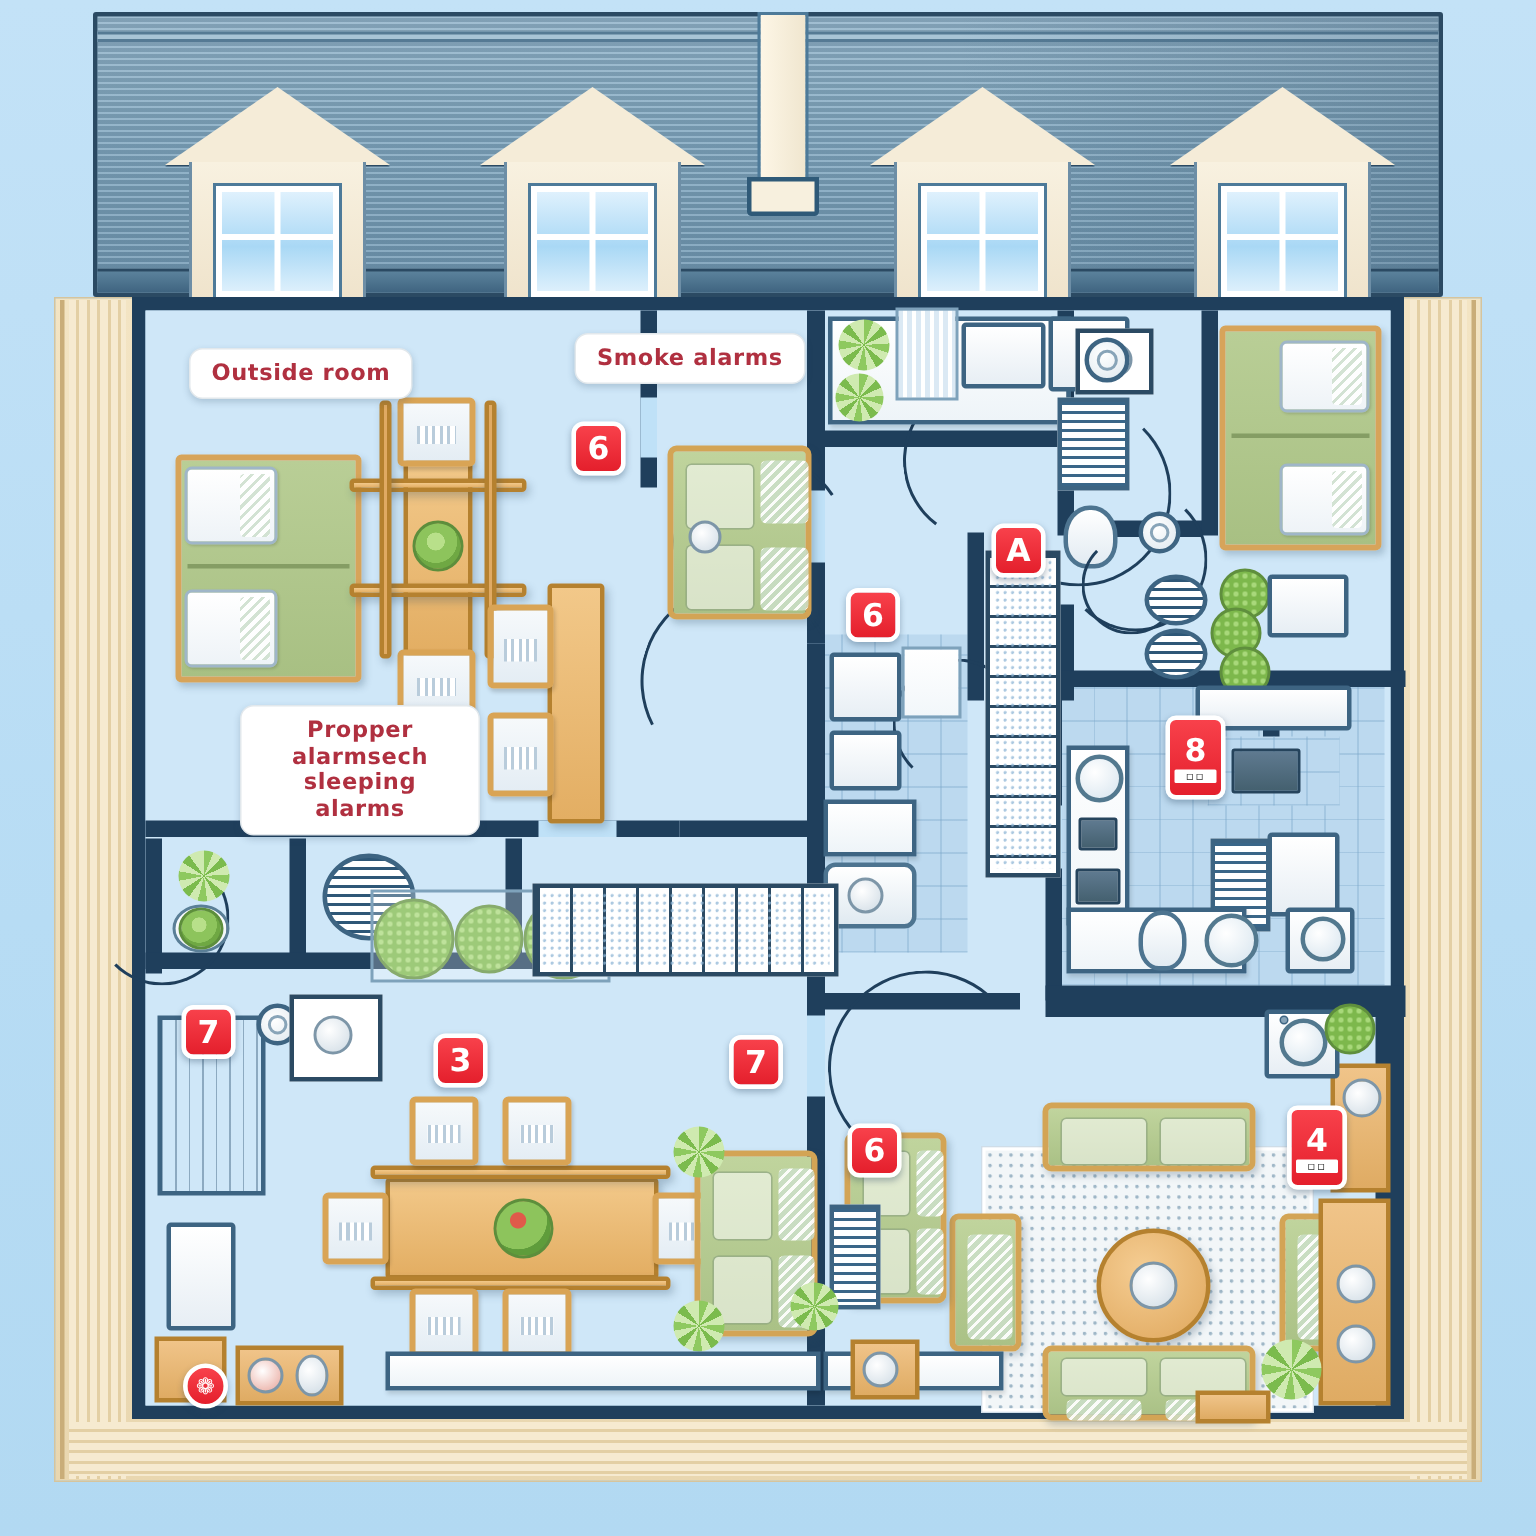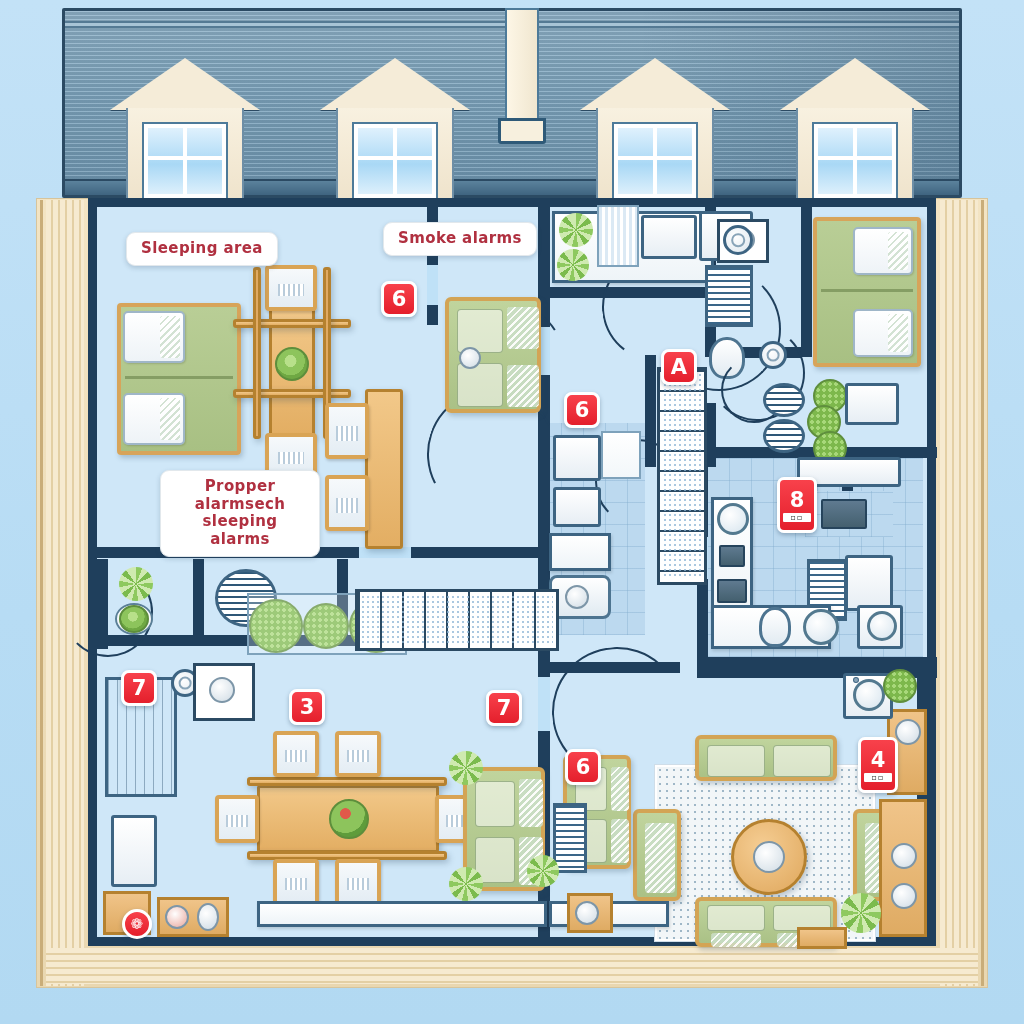--- a/index.html
+++ b/index.html
@@ -479,18 +479,18 @@
     <div class="alarm with-sub" style="left:761px; top:530px;">
       <span>4</span>
       <span class="sub">▫▫</span>
     </div>
     <div class="alarm round-dev" style="left:25px; top:702px;">
       <span>❁</span>
     </div>
 
   </div>
 
-  <div class="callout" style="left:126px; top:232px;">Sleeping area</div>
+  <div class="callout" style="left:126px; top:232px;">Outside room</div>
   <div class="callout" style="left:160px; top:470px; width:160px;">Propper alarmsech
 sleeping alarms</div>
   <div class="callout" style="left:383px; top:222px;">Smoke alarms</div>
 
 </div>
 
 </body></html>

